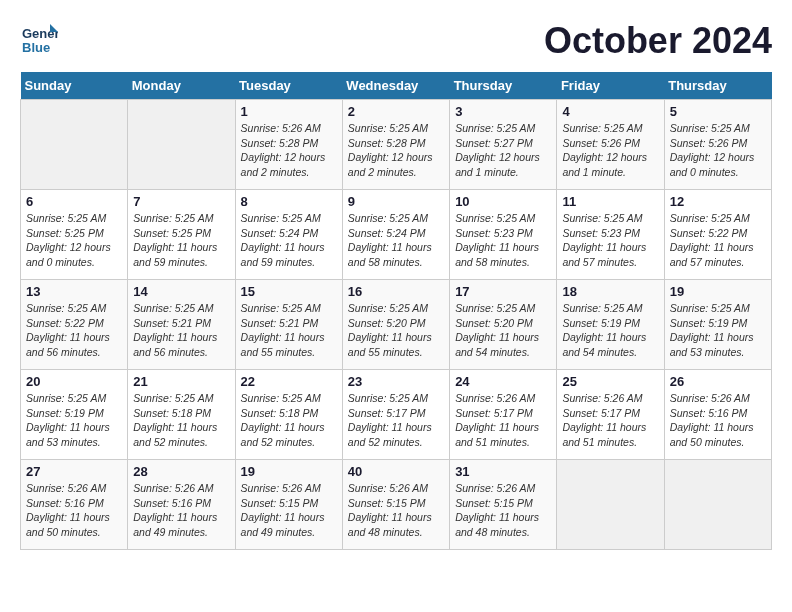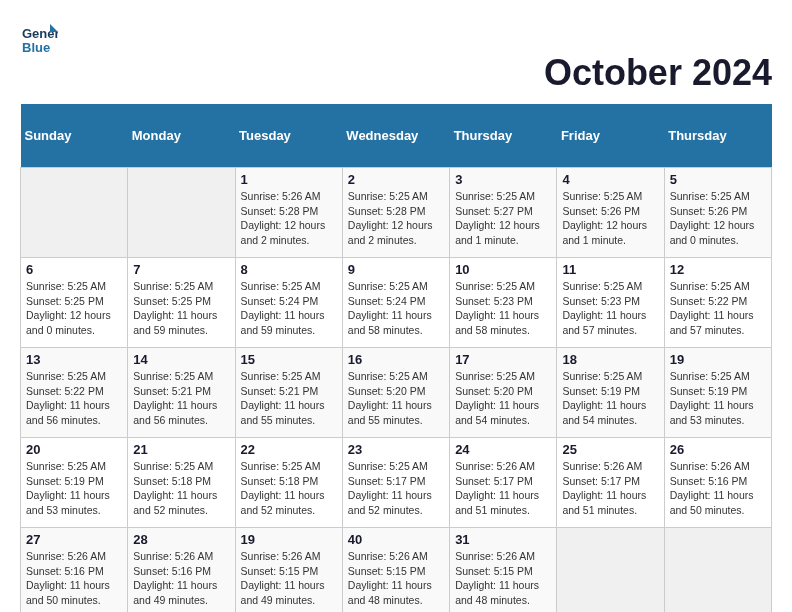--- a/index.html
+++ b/index.html
@@ -20,35 +20,34 @@
       display: flex;
       align-items: center;
     }
     .title-block {
       text-align: right;
     }
     .month-title {
       font-size: 36px;
       font-weight: bold;
       color: #1a1a2e;
-      margin-top: 32px;
     }
     .subtitle {
       font-size: 15px;
       color: #333;
     }
     table {
       width: 100%;
       border-collapse: collapse;
       font-size: 11px;
     }
     thead tr th {
       background-color: #2471a3;
       color: #fff;
-      padding: 24px 4px;
+      padding: 6px 4px;
       text-align: left;
       font-size: 13px;
       font-weight: bold;
     }
     tbody tr td {
       border: 1px solid #ccc;
       vertical-align: top;
       padding: 4px 5px;
       width: 14.28%;
       min-height: 80px;
@@ -58,20 +57,21 @@
       font-size: 13px;
       font-weight: bold;
       color: #1a1a2e;
       display: block;
       margin-bottom: 2px;
     }
     .day-detail {
       color: #333;
       font-size: 10.5px;
       line-height: 1.4;
+      font-style: italic;
     }
     tbody tr:nth-child(odd) td {
       background-color: #f9f9f9;
     }
     tbody tr:nth-child(even) td {
       background-color: #ffffff;
     }
     .empty-cell {
       background-color: #f0f0f0 !important;
     }

